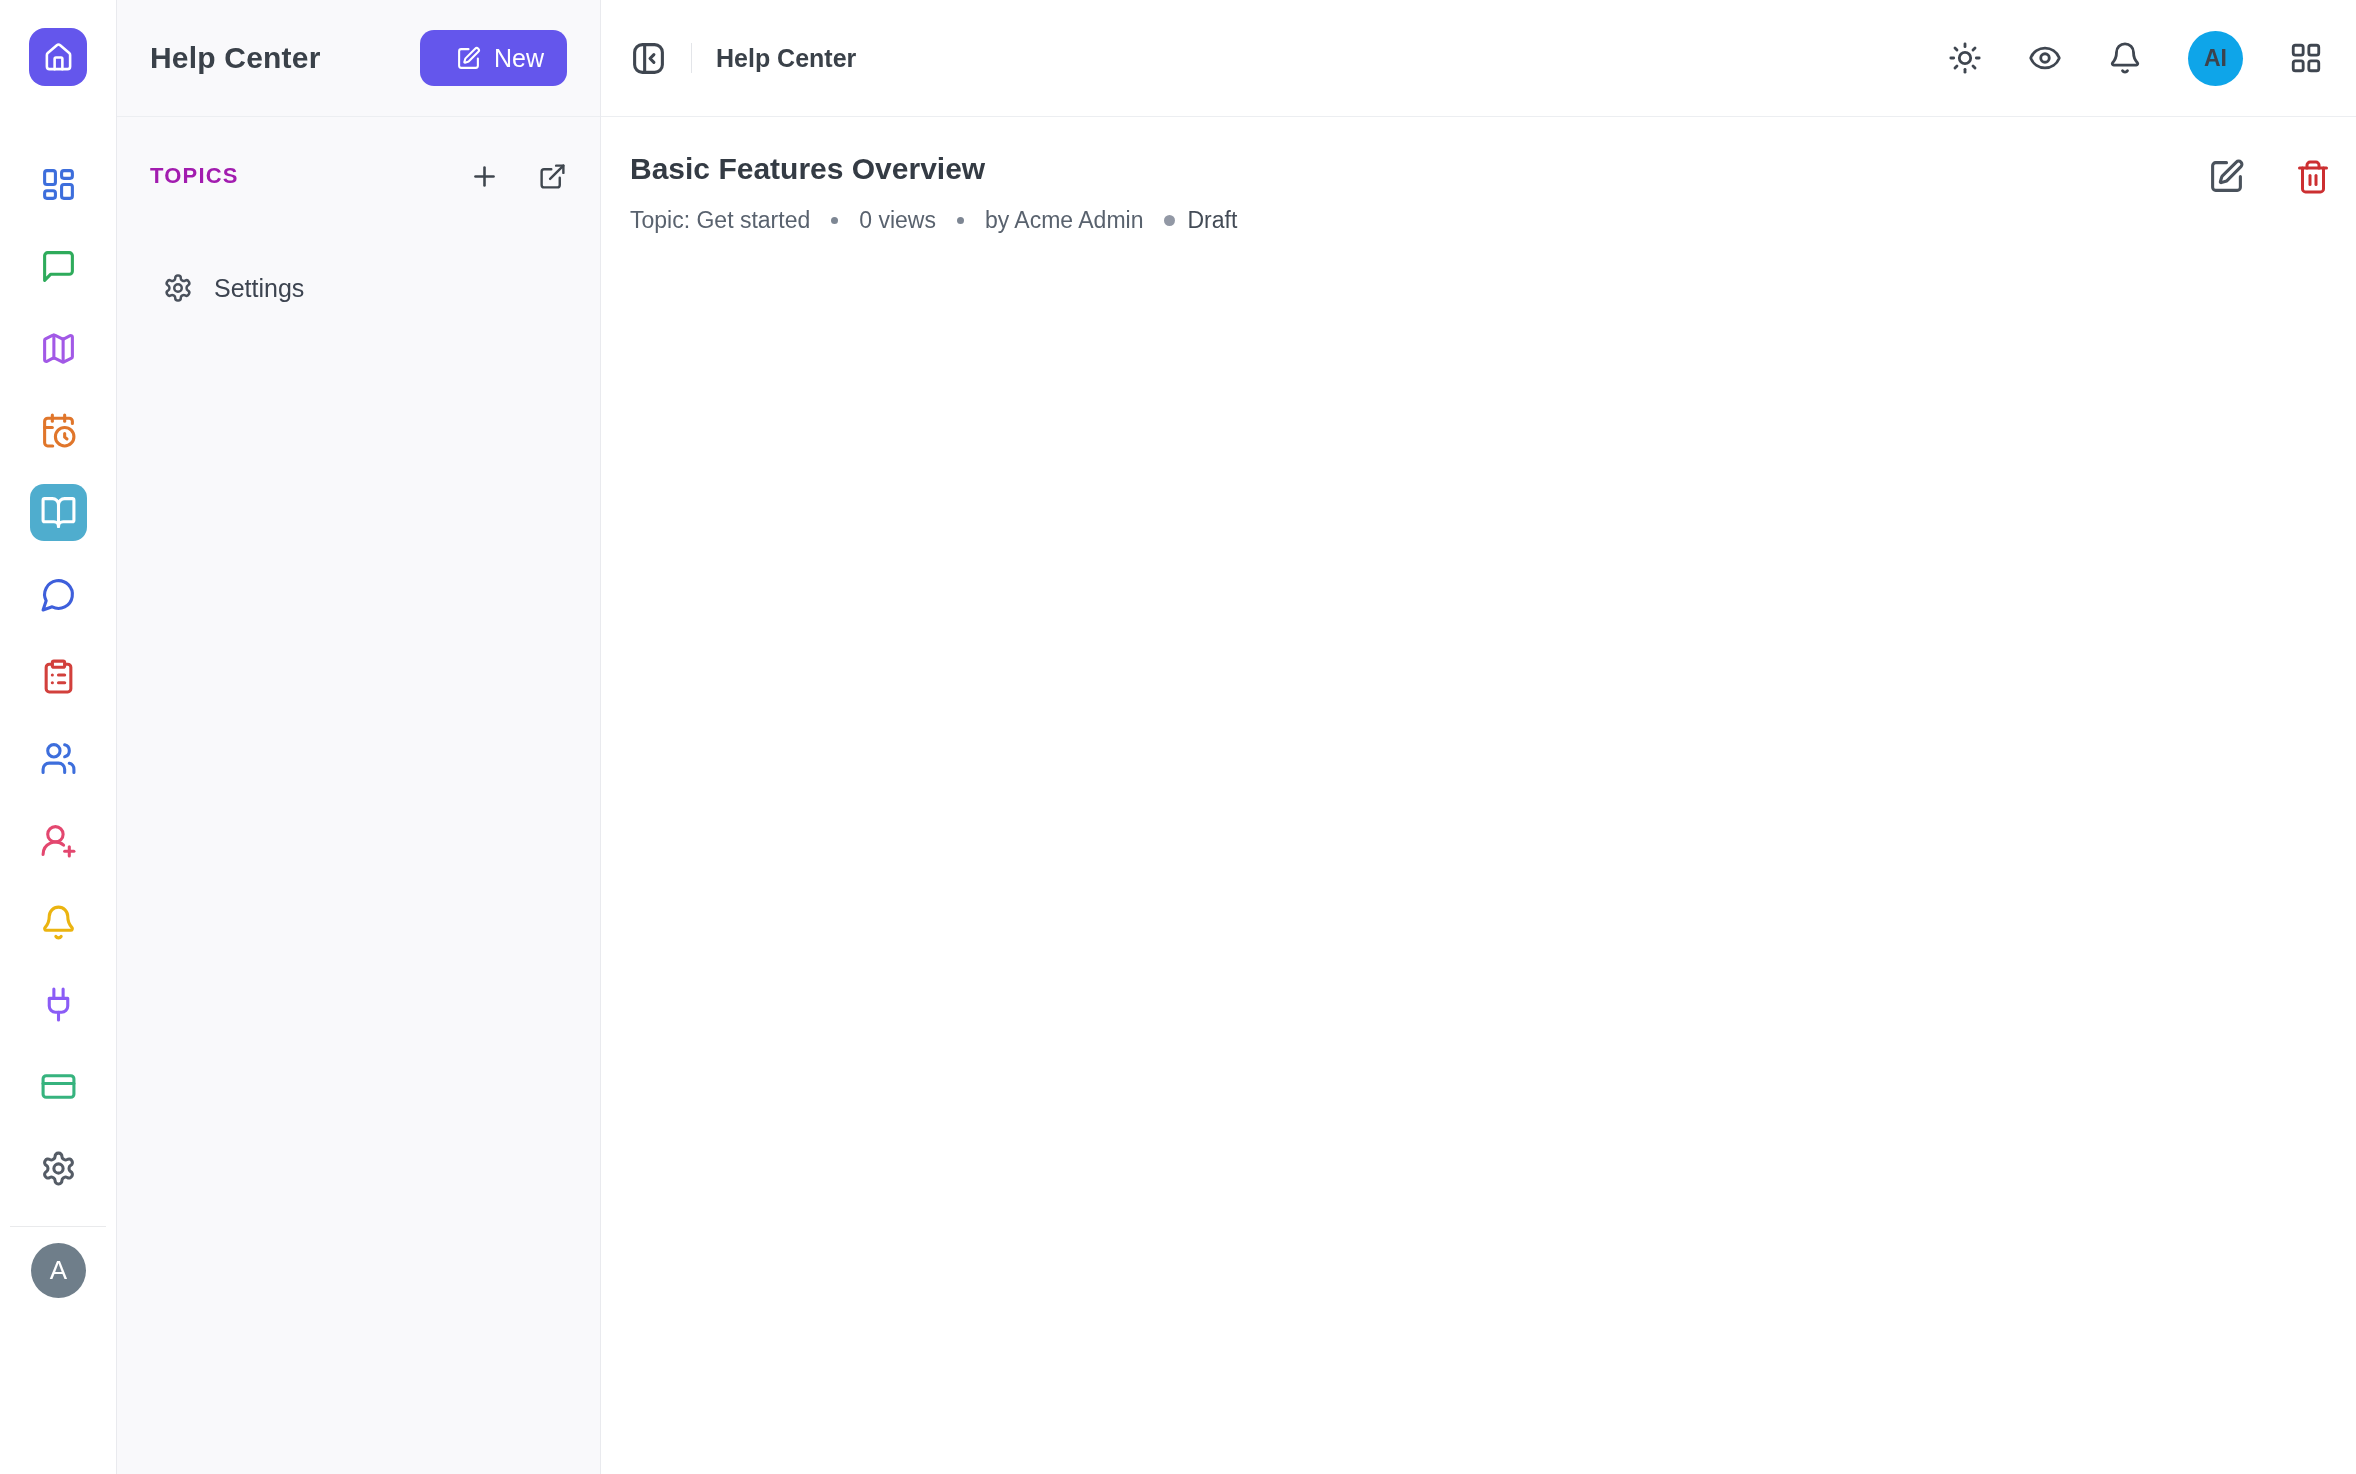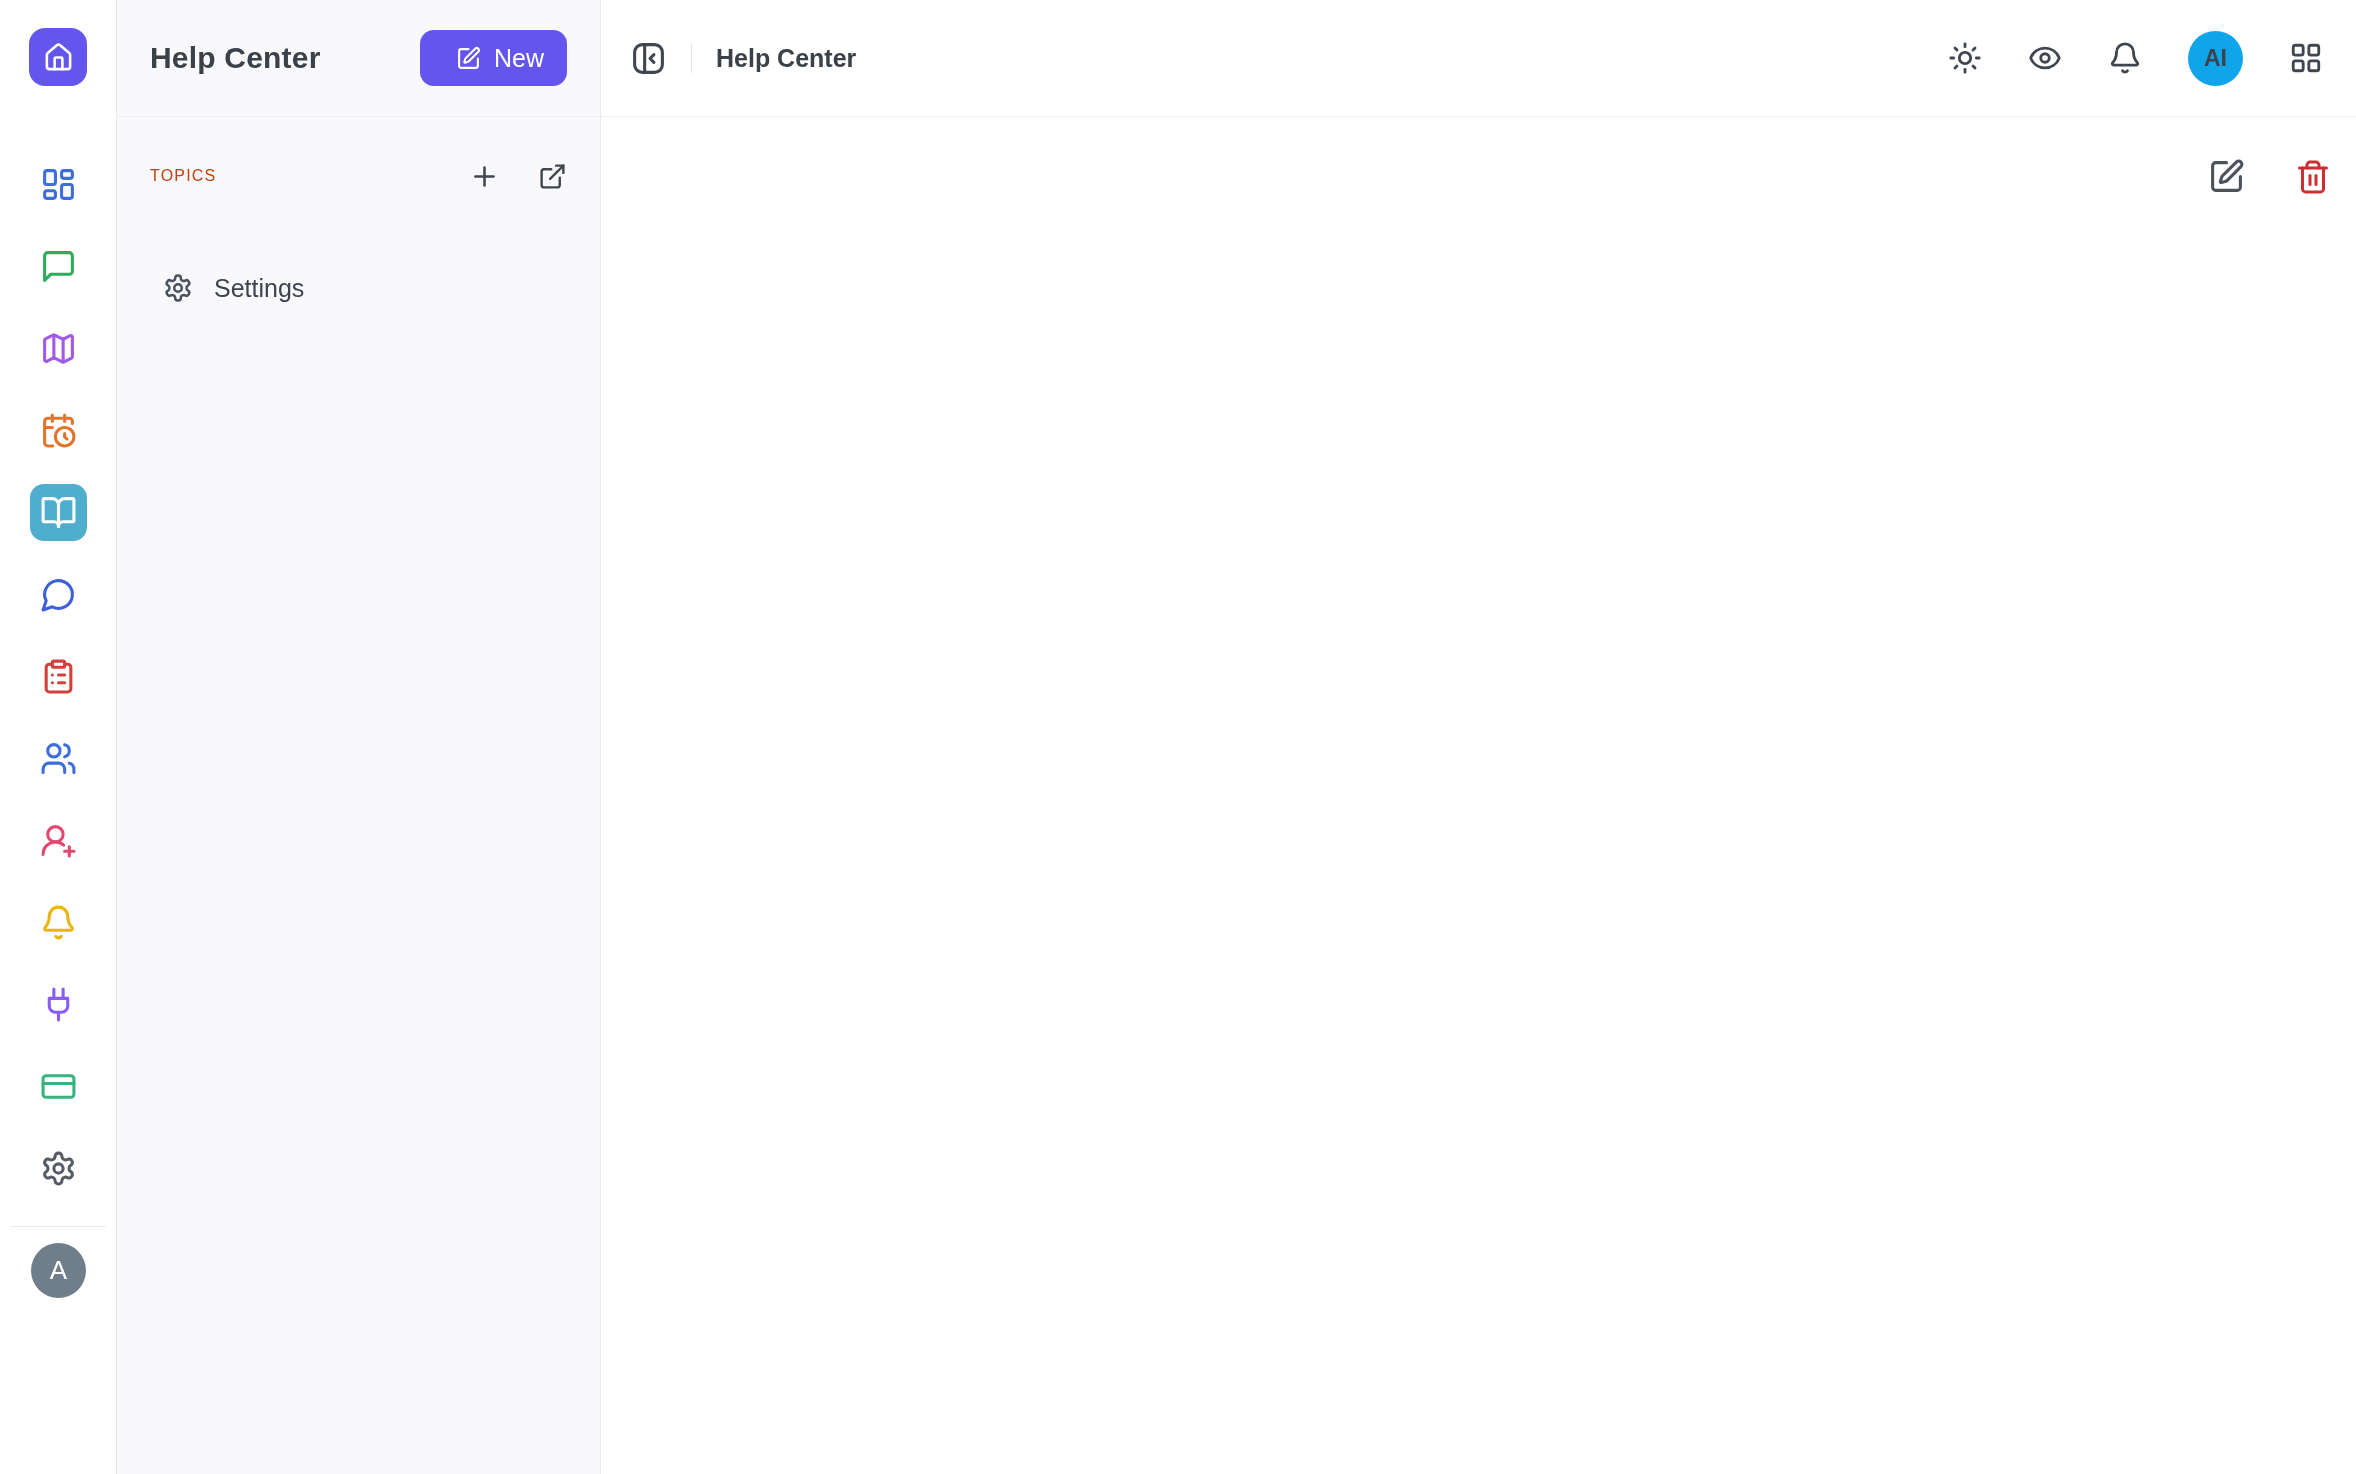--- a/index.html
+++ b/index.html
@@ -29,21 +29,21 @@
     background:#f9f9fb; border-right:1px solid #e9eaee; }
   .sb-header { height:117px; border-bottom:1px solid #eceef1;
     display:flex; align-items:center; padding:0 33px; }
   .sb-title { font-size:30px; font-weight:700; color:#3a4149; letter-spacing:.2px; }
   .new-btn { margin-left:auto; height:56px; padding:0 23px; border:none;
     border-radius:14px; color:#ffffff; font-family:inherit;
     font-size:25px; font-weight:500; display:flex; align-items:center; gap:13px;
     cursor:pointer; }
   .topics-row { margin-top:36px; height:46px; padding:0 33px;
     display:flex; align-items:center; }
-  .topics-label { font-size:16px; font-weight:400; color:#c2410c; letter-spacing:1.2px; }
+  .topics-label { font-size:22px; font-weight:700; color:#a21caf; letter-spacing:1.2px; }
   .topics-actions { margin-left:auto; display:flex; align-items:center; gap:38px;
     color:#40474f; }
   .icon-btn { background:none; border:none; padding:0; color:inherit; cursor:pointer; }
   .topic-item { margin-top:28px; height:56px; padding:0 46px;
     display:flex; align-items:center; cursor:pointer; }
   .topic-check { width:28px; height:28px; border-radius:8px;
     border:2px solid #e6e8ec; background:#fdfdfe; cursor:pointer; }
   .topic-folder { margin-left:17px; color:#4a515c; }
   .topic-name { margin-left:16px; font-size:25px; font-weight:600; color:#2f3640; }
   .topic-count { margin-left:13px; font-size:23px; font-weight:400; color:#3c434d; }
@@ -305,20 +305,34 @@
               <rect width="7" height="7" x="3" y="3" rx="1.5"></rect>
               <rect width="7" height="7" x="14" y="3" rx="1.5"></rect>
               <rect width="7" height="7" x="14" y="14" rx="1.5"></rect>
               <rect width="7" height="7" x="3" y="14" rx="1.5"></rect>
             </svg></span>
       </button>
     </span>
   </div>
 
   <div class="article-row">
+    <div>
+      <div class="article-title">Basic Features Overview</div>
+      <div class="article-meta">
+        <span>Topic: Get started</span>
+        <span class="meta-sep"></span>
+        <span>0 views</span>
+        <span class="meta-sep"></span>
+        <span>by Acme Admin</span>
+        <span class="meta-status">
+          <span class="status-dot" style="background: rgb(146, 152, 165);"></span>
+          <span class="status-text">Draft</span>
+        </span>
+      </div>
+    </div>
     <div class="article-actions">
       <button class="icon-btn edit-btn">
         <span><svg width="37" height="37" viewBox="0 0 24 24" fill="none" stroke="currentColor" stroke-width="2" stroke-linecap="round" stroke-linejoin="round">
               <path d="M12 3H5a2 2 0 0 0-2 2v14a2 2 0 0 0 2 2h14a2 2 0 0 0 2-2v-7"></path>
               <path d="M18.375 2.625a1 1 0 0 1 3 3l-9.013 9.014a2 2 0 0 1-.853.505l-2.873.84a.5.5 0 0 1-.62-.62l.84-2.873a2 2 0 0 1 .506-.852z"></path>
             </svg></span>
       </button>
       <button class="icon-btn delete-btn" style="color: rgb(204, 47, 49);">
         <span><svg width="36" height="36" viewBox="0 0 24 24" fill="none" stroke="currentColor" stroke-width="2" stroke-linecap="round" stroke-linejoin="round">
               <path d="M3 6h18"></path>

